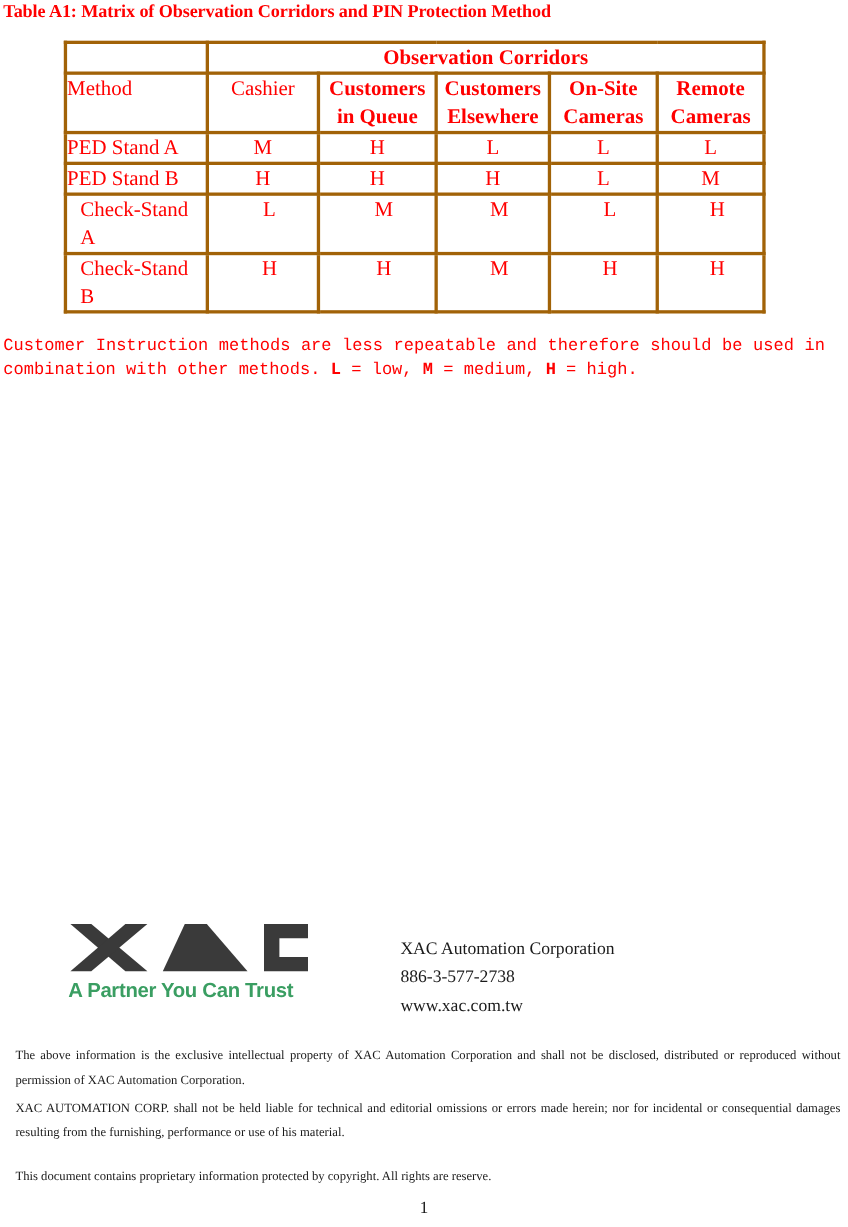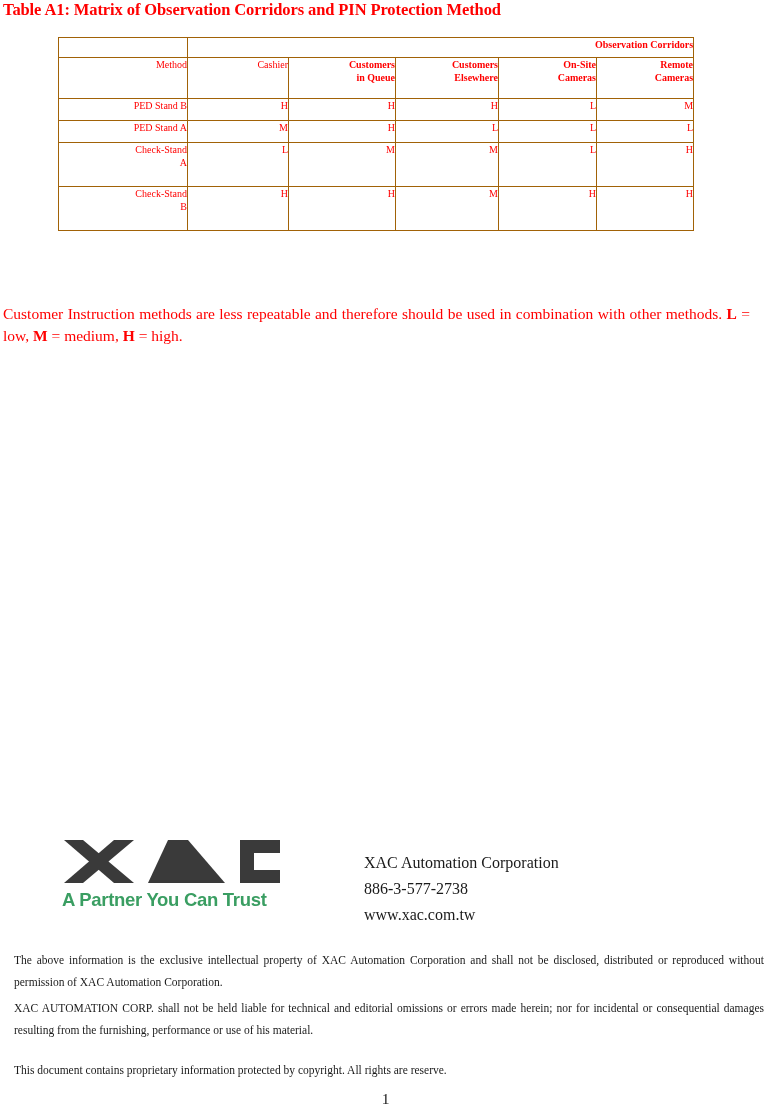--- a/index.html
+++ b/index.html
@@ -35,26 +35,25 @@
     top: 37px;
     width: 635px;
   }
   table.matrix {
     border-collapse: collapse;
     table-layout: fixed;
     width: 635px;
     color: #ff0000;
   }
   table.matrix td {
-    border: 1px solid #a16207;
-    font-size: 10px;
+    border: 3px solid #a16207;
+    font-size: 19px;
     line-height: 1.33;
     padding: 0;
     vertical-align: top;
-    text-align: right;
   }
   
   col.c-method   { width: 129px; }
   col.c-cashier  { width: 101px; }
   col.c-queue    { width: 107px; }
   col.c-else     { width: 103px; }
   col.c-onsite   { width: 98px; }
   col.c-remote   { width: 97px; }
 
   td.blank-cell { }
@@ -96,20 +95,21 @@
   
   .note {
     position: absolute;
     left: 3px;
     top: 303px;
     width: 747px;
     font-size: 15.5px;
     line-height: 1.42;
     color: #ff0000;
     text-align: justify;
+    font-family: Liberation Mono, monospace;
   }
   .note b { font-weight: bold; }
 
   
   .logo-block {
     position: absolute;
     left: 62px;
     top: 836px;
     width: 225px;
     height: 80px;
@@ -198,35 +198,35 @@
           <span>On-Site</span><br>
           <span>Cameras</span>
         </td>
         <td class="head-bold">
           <span>Remote</span><br>
           <span>Cameras</span>
         </td>
       </tr>
 
       <tr class="r-single">
+        <td class="label-cell">PED Stand A</td>
+        <td class="val-cell">M</td>
+        <td class="val-cell">H</td>
+        <td class="val-cell">L</td>
+        <td class="val-cell">L</td>
+        <td class="val-cell">L</td>
+      </tr>
+
+      <tr class="r-single">
         <td class="label-cell">PED Stand B</td>
         <td class="val-cell">H</td>
         <td class="val-cell">H</td>
         <td class="val-cell">H</td>
         <td class="val-cell">L</td>
         <td class="val-cell">M</td>
-      </tr>
-
-      <tr class="r-single">
-        <td class="label-cell">PED Stand A</td>
-        <td class="val-cell">M</td>
-        <td class="val-cell">H</td>
-        <td class="val-cell">L</td>
-        <td class="val-cell">L</td>
-        <td class="val-cell">L</td>
       </tr>
 
       <tr class="r-double">
         <td class="label-cell">
           <span>Check-Stand</span><br>
           <span>A</span>
         </td>
         <td class="val-cell">L</td>
         <td class="val-cell">M</td>
         <td class="val-cell">M</td>

